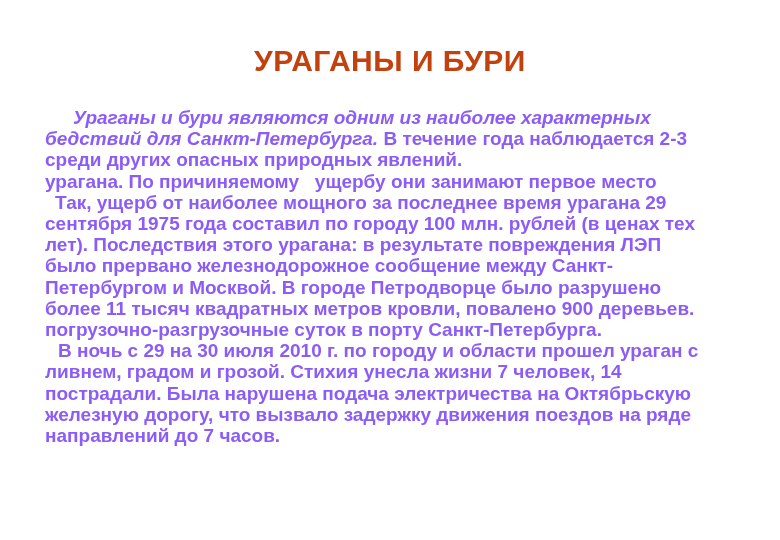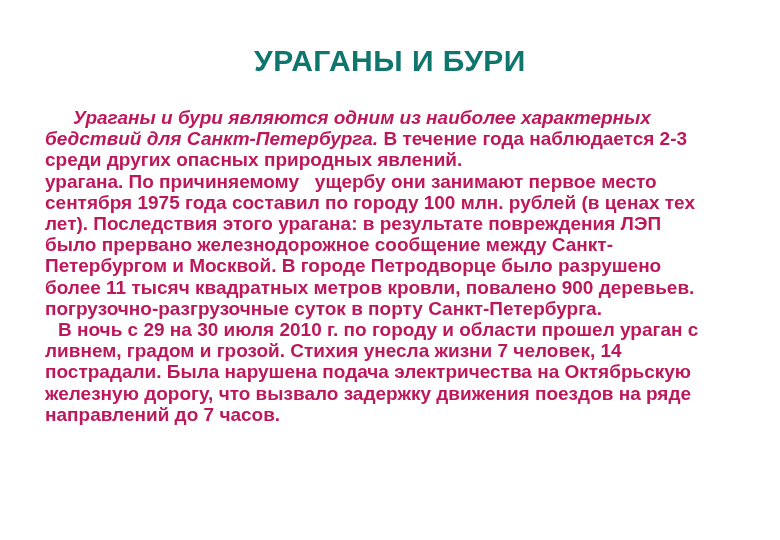--- a/index.html
+++ b/index.html
@@ -18,49 +18,50 @@
   }
   .slide-title {
     position: absolute;
     top: 44px;
     left: 0;
     width: 780px;
     text-align: center;
     font-size: 30px;
     font-weight: bold;
     letter-spacing: 0.5px;
-    color: #0f766e;
+    color: #c2410c;
   }
   .slide-body {
     position: absolute;
     top: 107px;
     left: 45px;
     width: 715px;
     font-size: 19px;
     font-weight: bold;
     line-height: 21.2px;
-    color: #be185d;
+    color: #8b5cf6;
   }
   .text-line {
     white-space: pre;
   }
   .seg-italic {
     font-style: italic;
   }
 </style>
 </head>
 <body>
 
 <div class="slide">
   <div class="slide-title">УРАГАНЫ И БУРИ</div>
   <div class="slide-body">
       <div class="text-line" style="padding-left: 28px;"><span class="seg-italic">Ураганы и бури являются одним из наиболее характерных</span></div>
       <div class="text-line"><span class="seg-italic">бедствий для Санкт-Петербурга.</span><span class="seg"> В течение года наблюдается 2-3</span></div>
       <div class="text-line"><span class="seg">среди других опасных природных явлений.</span></div>
       <div class="text-line"><span class="seg">урагана. По причиняемому   ущербу они занимают первое место</span></div>
+      <div class="text-line" style="padding-left: 10px;"><span class="seg">Так, ущерб от наиболее мощного за последнее время урагана 29</span></div>
       <div class="text-line"><span class="seg">сентября 1975 года составил по городу 100 млн. рублей (в ценах тех</span></div>
       <div class="text-line"><span class="seg">лет). Последствия этого урагана: в результате повреждения ЛЭП</span></div>
       <div class="text-line"><span class="seg">было прервано железнодорожное сообщение между Санкт-</span></div>
       <div class="text-line"><span class="seg">Петербургом и Москвой. В городе Петродворце было разрушено</span></div>
       <div class="text-line"><span class="seg">более 11 тысяч квадратных метров кровли, повалено 900 деревьев.</span></div>
       <div class="text-line"><span class="seg">погрузочно-разгрузочные суток в порту Санкт-Петербурга.</span></div>
       <div class="text-line" style="padding-left: 13px;"><span class="seg">В ночь с 29 на 30 июля 2010 г. по городу и области прошел ураган с</span></div>
       <div class="text-line"><span class="seg">ливнем, градом и грозой. Стихия унесла жизни 7 человек, 14</span></div>
       <div class="text-line"><span class="seg">пострадали. Была нарушена подача электричества на Октябрьскую</span></div>
       <div class="text-line"><span class="seg">железную дорогу, что вызвало задержку движения поездов на ряде</span></div>

